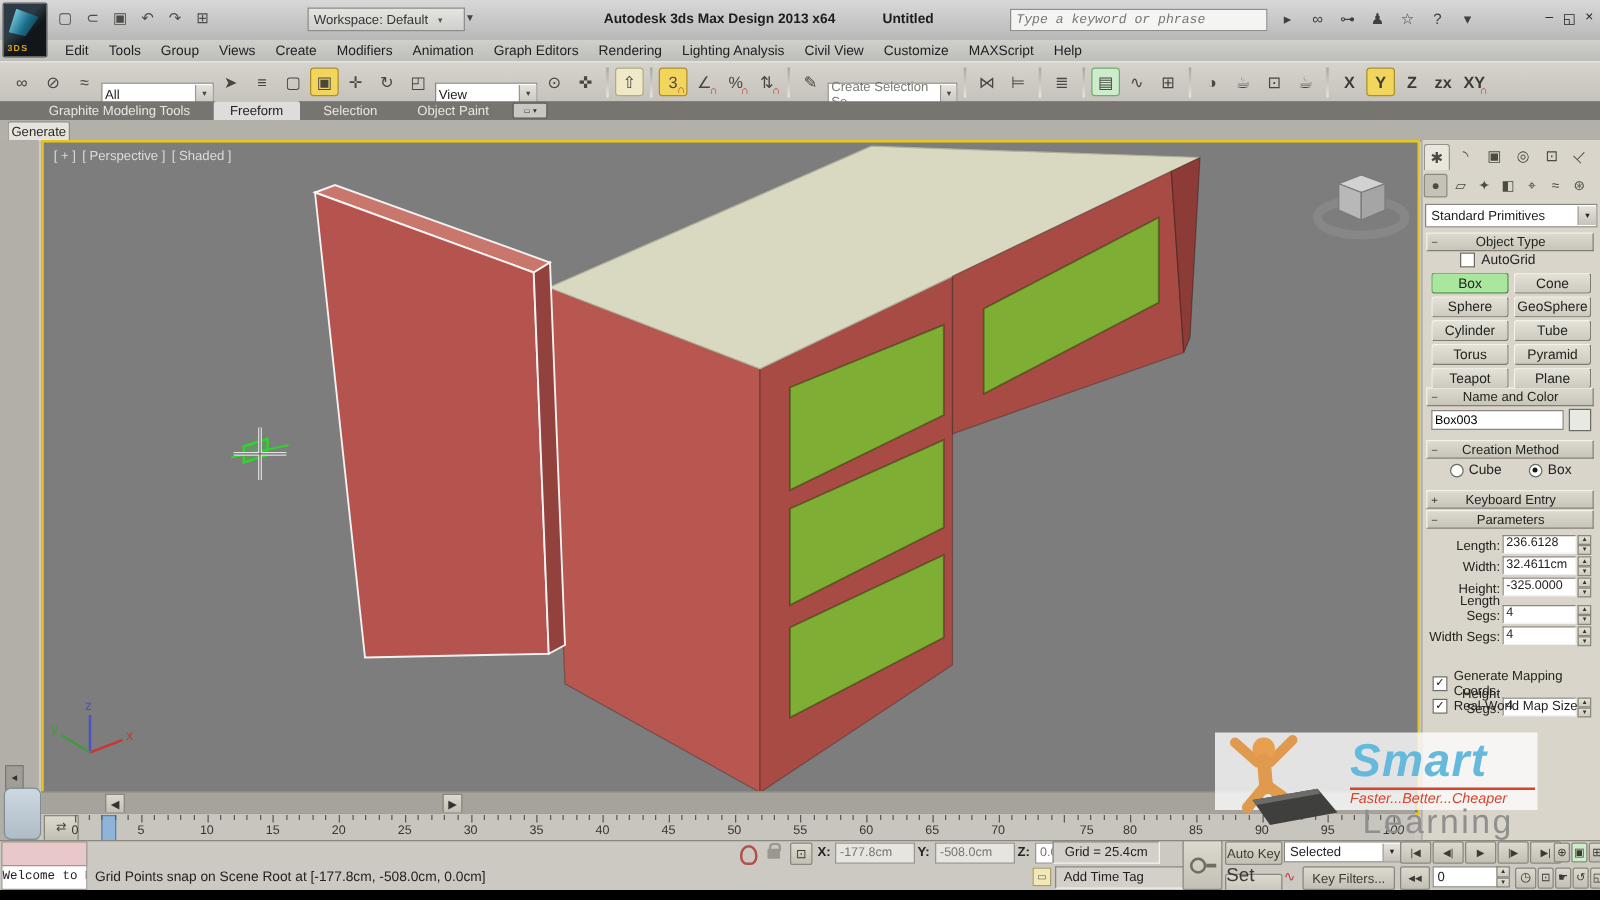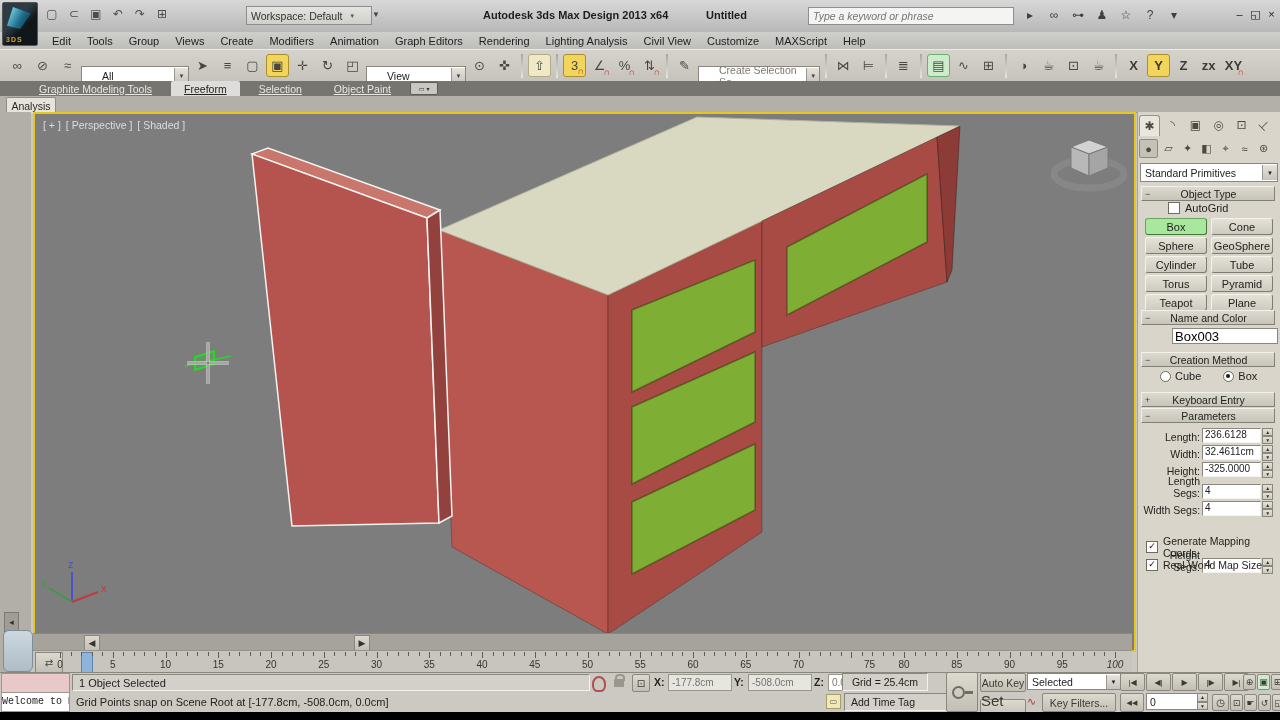--- a/index.html
+++ b/index.html
@@ -11,42 +11,42 @@
   
   #titlebar{left:0;top:0;width:1280px;height:32px;background:linear-gradient(#d8d8d8,#b8b8b8);border-bottom:1px solid #9a9a9a;}
   #logo{left:2px;top:2px;width:34px;height:42px;background:linear-gradient(135deg,#2d3b44 40%,#11161a 60%);border:1px solid #555;border-radius:2px;z-index:40;}
   #logo .swirl{position:absolute;left:4px;top:4px;width:24px;height:22px;background:linear-gradient(120deg,#7fd4e8 10%,#1d6f8c 55%,#0c3b4d 90%);clip-path:polygon(0 85%,25% 0,100% 30%,55% 100%);}
   #logo .badge{position:absolute;left:3px;bottom:2px;font-size:7px;font-weight:bold;color:#d8a428;letter-spacing:1px;}
   .qbtn{width:20px;height:18px;display:flex;align-items:center;justify-content:center;font-size:12px;color:#4c4c48;border-radius:2px;}
   .ddarrow{font-size:7px;color:#555;margin-left:1px;}
   #workspace{height:17px;border:1px solid #8e8e8a;background:linear-gradient(#e4e4e2,#cfcfcb);padding:0 4px;font-size:10.5px;color:#333;}
   #apptitle{font-weight:bold;font-size:11px;color:#1d1d1d;}
   #doctitle{font-weight:bold;font-size:11px;color:#1d1d1d;}
-  #searchbox{width:196px;height:16px;border:1px solid #8e8e8a;background:#f4f4f2;color:#8a8a86;font-style:italic;font-size:10.5px;padding:0 4px;}
+  #searchbox{width:196px;height:16px;border:1px solid #8e8e8a;background:#f4f4f2;color:#8a8a86;font-style:italic;font-size:10.5px;padding:0 4px;font-family:Liberation Mono, monospace;}
   .tibtn{width:20px;height:18px;display:flex;align-items:center;justify-content:center;font-size:12px;color:#3f3f3b;}
   .winbtn{width:15px;height:16px;display:flex;align-items:center;justify-content:center;font-size:11px;color:#222;}
   
   #menubar{left:0;top:32px;width:1280px;height:17px;background:linear-gradient(#cfcfcd,#bdbdb9);padding-left:44px;}
   .mitem{padding:0 8px;font-size:11px;color:#1e1e1e;height:17px;display:flex;align-items:center;}
   
   #toolbar{left:0;top:49px;width:1280px;height:31px;background:linear-gradient(#d6d3cc,#c6c3bc);border-top:1px solid #eceae6;border-bottom:1px solid #98958e;padding-left:6px;gap:2px;}
   .tbtn{position:relative;width:23px;height:23px;display:flex;align-items:center;justify-content:center;font-size:13px;color:#474740;border-radius:3px;}
   .tbtn .g{pointer-events:none;}
   .tbtn.hl{background:#f2d55c;border:1px solid #ac8f2c;width:21px;height:21px;}
   .tbtn.pale{background:#efe9c8;border:1px solid #b2ab84;width:21px;height:21px;}
   .tbtn.green{background:#cdeccb;border:1px solid #6fae6d;width:21px;height:21px;}
   .tbtn .magnet{position:absolute;right:1px;bottom:0;font-size:9px;font-weight:bold;color:#c03a2e;}
   .tbtn.axisb{font-weight:bold;font-size:13px;color:#3c3c36;}
   .tsep{width:2px;height:24px;background:linear-gradient(#aaa7a0,#e8e6e0);margin:0 3px;}
-  .tdrop,.tfield{height:18px;display:flex;align-items:center;border:1px solid #8a877e;background:#fff;font-size:10.5px;padding-left:20px;justify-content:space-between;margin-top:20px;}
+  .tdrop,.tfield{height:18px;display:flex;align-items:center;border:1px solid #8a877e;background:#fff;font-size:10.5px;padding-left:2px;justify-content:space-between;margin-top:20px;}
   .tdrop .dd,.tfield .dd{width:13px;height:16px;background:linear-gradient(#e6e3dc,#c6c3bc);border-left:1px solid #9a978e;display:flex;align-items:center;justify-content:center;font-size:6px;color:#444;margin-left:3px;}
   .tfield .lbl{color:#7a7a74;}
   
   #ribbon{left:0;top:81px;width:1280px;height:15px;background:#77756f;padding-left:26px;gap:6px;}
-  .rtab{padding:0 13px;height:15px;display:flex;align-items:center;font-size:10.5px;color:#e8e7e3;text-decoration:underline;}
+  .rtab{padding:0 13px;height:15px;display:flex;align-items:center;font-size:10.5px;color:#e8e7e3;}
   .rtab.active{background:#dedddb;color:#23231f;border-radius:2px 2px 0 0;}
   #ribextra{width:26px;height:11px;background:#c9c7c1;border:1px solid #5e5c57;border-radius:2px;display:flex;align-items:center;justify-content:center;font-size:6px;color:#333;gap:2px;}
   #defaultsrow{left:0;top:96px;width:1280px;height:16px;background:#b3b0a9;border-bottom:1px solid #8f8c85;}
   #defaultstab{left:6px;top:97px;width:48px;height:15px;background:#e6e3dc;border:1px solid #8f8c85;border-bottom:none;border-radius:2px 2px 0 0;display:flex;align-items:center;justify-content:center;font-size:10.5px;color:#2a2a26;}
   
   #leftstrip{left:0;top:112px;width:31px;height:560px;background:#b2afa8;}
   #panelarrow{left:4px;top:612px;width:13px;height:18px;background:#a09d96;border:1px solid #7c7972;color:#35332f;font-size:9px;display:flex;align-items:center;justify-content:center;}
   #viewport{left:33px;top:112px;width:1099px;height:536px;background:#7d7d7d;border:2px solid #e8c71c;box-sizing:content-box;}
   #vplabel{left:8px;top:5px;gap:5px;font-size:10.5px;color:#dcdcdc;z-index:5;}
   #vplabel span{cursor:default;}
@@ -324,21 +324,21 @@
       <span class="rtab">Graphite Modeling Tools</span>
       <span class="rtab active">Freeform</span>
       <span class="rtab">Selection</span>
       <span class="rtab">Object Paint</span>
       <span id="ribextra">
         <span>▭</span>
         <span>▾</span>
       </span>
     </div>
   <div id="defaultsrow" class="abs"></div>
-  <div id="defaultstab" class="abs">Analysis</div>
+  <div id="defaultstab" class="abs">Generate</div>
 
   <div id="leftstrip" class="abs"></div>
   <div id="panelarrow" class="abs">◂</div>
 
   <div id="viewport" class="abs">
     <div id="vplabel" class="f abs">
       <span>[ + ]</span>
       <span>[ Perspective ]</span>
       <span>[ Shaded ]</span>
     </div>
@@ -457,21 +457,21 @@
       <div class="cpbtn">Pyramid</div>
       <div class="cpbtn">Teapot</div>
       <div class="cpbtn">Plane</div>
     </div>
 
   <div class="rollout abs" style="top:310px;">
     <span class="pm">−</span>
     <span class="cap">Name and Color</span>
   </div>
   <div class="f abs" style="left:1145px;top:327px;gap:4px;">
-    <input class="whitef" style="width: 100px; height: 14px; font-size: 13px; padding: 0px 2px; margin-left: 27px;" value="Box003">
+    <input class="whitef" style="width: 100px; height: 14px; font-size: 10px; padding: 0px 2px;" value="Box003">
     <span style="width:16px;height:16px;background:#e9e9e4;border:1px solid #6e6b62;display:inline-block;"></span>
   </div>
 
   <div class="rollout abs" style="top:352px;">
     <span class="pm">−</span>
     <span class="cap">Creation Method</span>
   </div>
   <div class="f abs" style="left:1160px;top:370px;gap:22px;">
       <span class="f">
         <span class="radio"></span>
@@ -684,23 +684,20 @@
         <span class="tick" style="left: 1060.9px;"></span>
         <span class="tick" style="left: 1071.45px;"></span>
         <span class="tick major" style="left: 1082px;"></span>
         <span class="ticknum" style="left: 1082px; font-style: italic;">100</span>
       </div>
   </div>
 
   <div id="statusbg" class="abs"></div>
   <div class="abs" style="left:1px;top:673px;width:67px;height:18px;background:#e8c8c8;border:1px solid #9a978e;"></div>
   <div class="abs" style="left:1px;top:692px;width:67px;height:18px;background:#fff;border:1px solid #9a978e;font-family:'Liberation Mono','DejaVu Sans Mono',monospace;font-size:10px;line-height:18px;overflow:hidden;white-space:nowrap;">Welcome to M</div>
-  <div class="sunk abs f" style="left:72px;top:674px;width:510px;height:15px;padding-left:6px;">
-    <span>1 Object Selected</span>
-  </div>
   <div class="abs f" id="promptline" style="left:76px;top:694px;width:700px;height:16px;">
     <span>Grid Points snap on Scene Root at [-177.8cm, -508.0cm, 0.0cm]</span>
   </div>
   <span class="abs" style="left:592px;top:676px;width:10px;height:12px;border:2px solid #b05050;border-radius:50% 50% 40% 40%;"></span>
   <span class="abs" style="left:614px;top:679px;width:10px;height:8px;background:#9a978e;border-radius:1px;">
       <span style="position:absolute;left:1px;top:-5px;width:6px;height:5px;border:2px solid #9a978e;border-bottom:none;border-radius:4px 4px 0 0;"></span>
     </span>
   <span class="sbtn abs" style="left:632px;top:674px;width:16px;height:16px;font-size:10px;">⊡</span>
   <span class="coordlbl abs" style="left:654px;top:676px;">X:</span>
   <div class="coordfield abs" style="left:668px;top:674px;width:56px;">
@@ -788,14 +785,30 @@
       <span class="sbtn" style="width: 11px; height: 15px; font-size: 9px;">
         <span class="g">↺</span>
       </span>
       <span class="sbtn" style="width: 11px; height: 15px; font-size: 9px;">
         <span class="g">◱</span>
       </span>
     </div>
 
   <div id="blackbar" class="abs"></div>
 
+  <div id="watermark" class="abs">
+    <div id="wmbox"></div>
+    <svg width="100" height="86" viewBox="0 0 100 86" style="position:absolute;left:2px;top:0;">
+      <line x1="14" y1="8" x2="32" y2="24" stroke="#e09a4e" stroke-width="8" stroke-linecap="round"></line>
+      <line x1="60" y1="6" x2="42" y2="24" stroke="#e09a4e" stroke-width="8" stroke-linecap="round"></line>
+      <circle cx="37" cy="13" r="9" fill="#e8a050"></circle>
+      <line x1="37" y1="22" x2="39" y2="44" stroke="#e09a4e" stroke-width="11" stroke-linecap="round"></line>
+      <line x1="39" y1="42" x2="24" y2="60" stroke="#e09a4e" stroke-width="9" stroke-linecap="round"></line>
+      <line x1="39" y1="42" x2="56" y2="54" stroke="#e09a4e" stroke-width="9" stroke-linecap="round"></line>
+      <polygon points="28,54 80,45 96,64 42,74" fill="#3f3f3d"></polygon>
+      <polygon points="28,54 80,45 82,49 31,58" fill="#6b6b68"></polygon>
+    </svg>
+    <span id="wmtitle" style="color: rgb(100, 185, 221);">Smart</span>
+    <span id="wmtag" style="color: rgb(210, 69, 46);">Faster...Better...Cheaper</span>
+    <span id="wmsub" style="color: rgb(143, 143, 141);">Learning</span>
+  </div>
 
 </div>
 
 </body></html>

